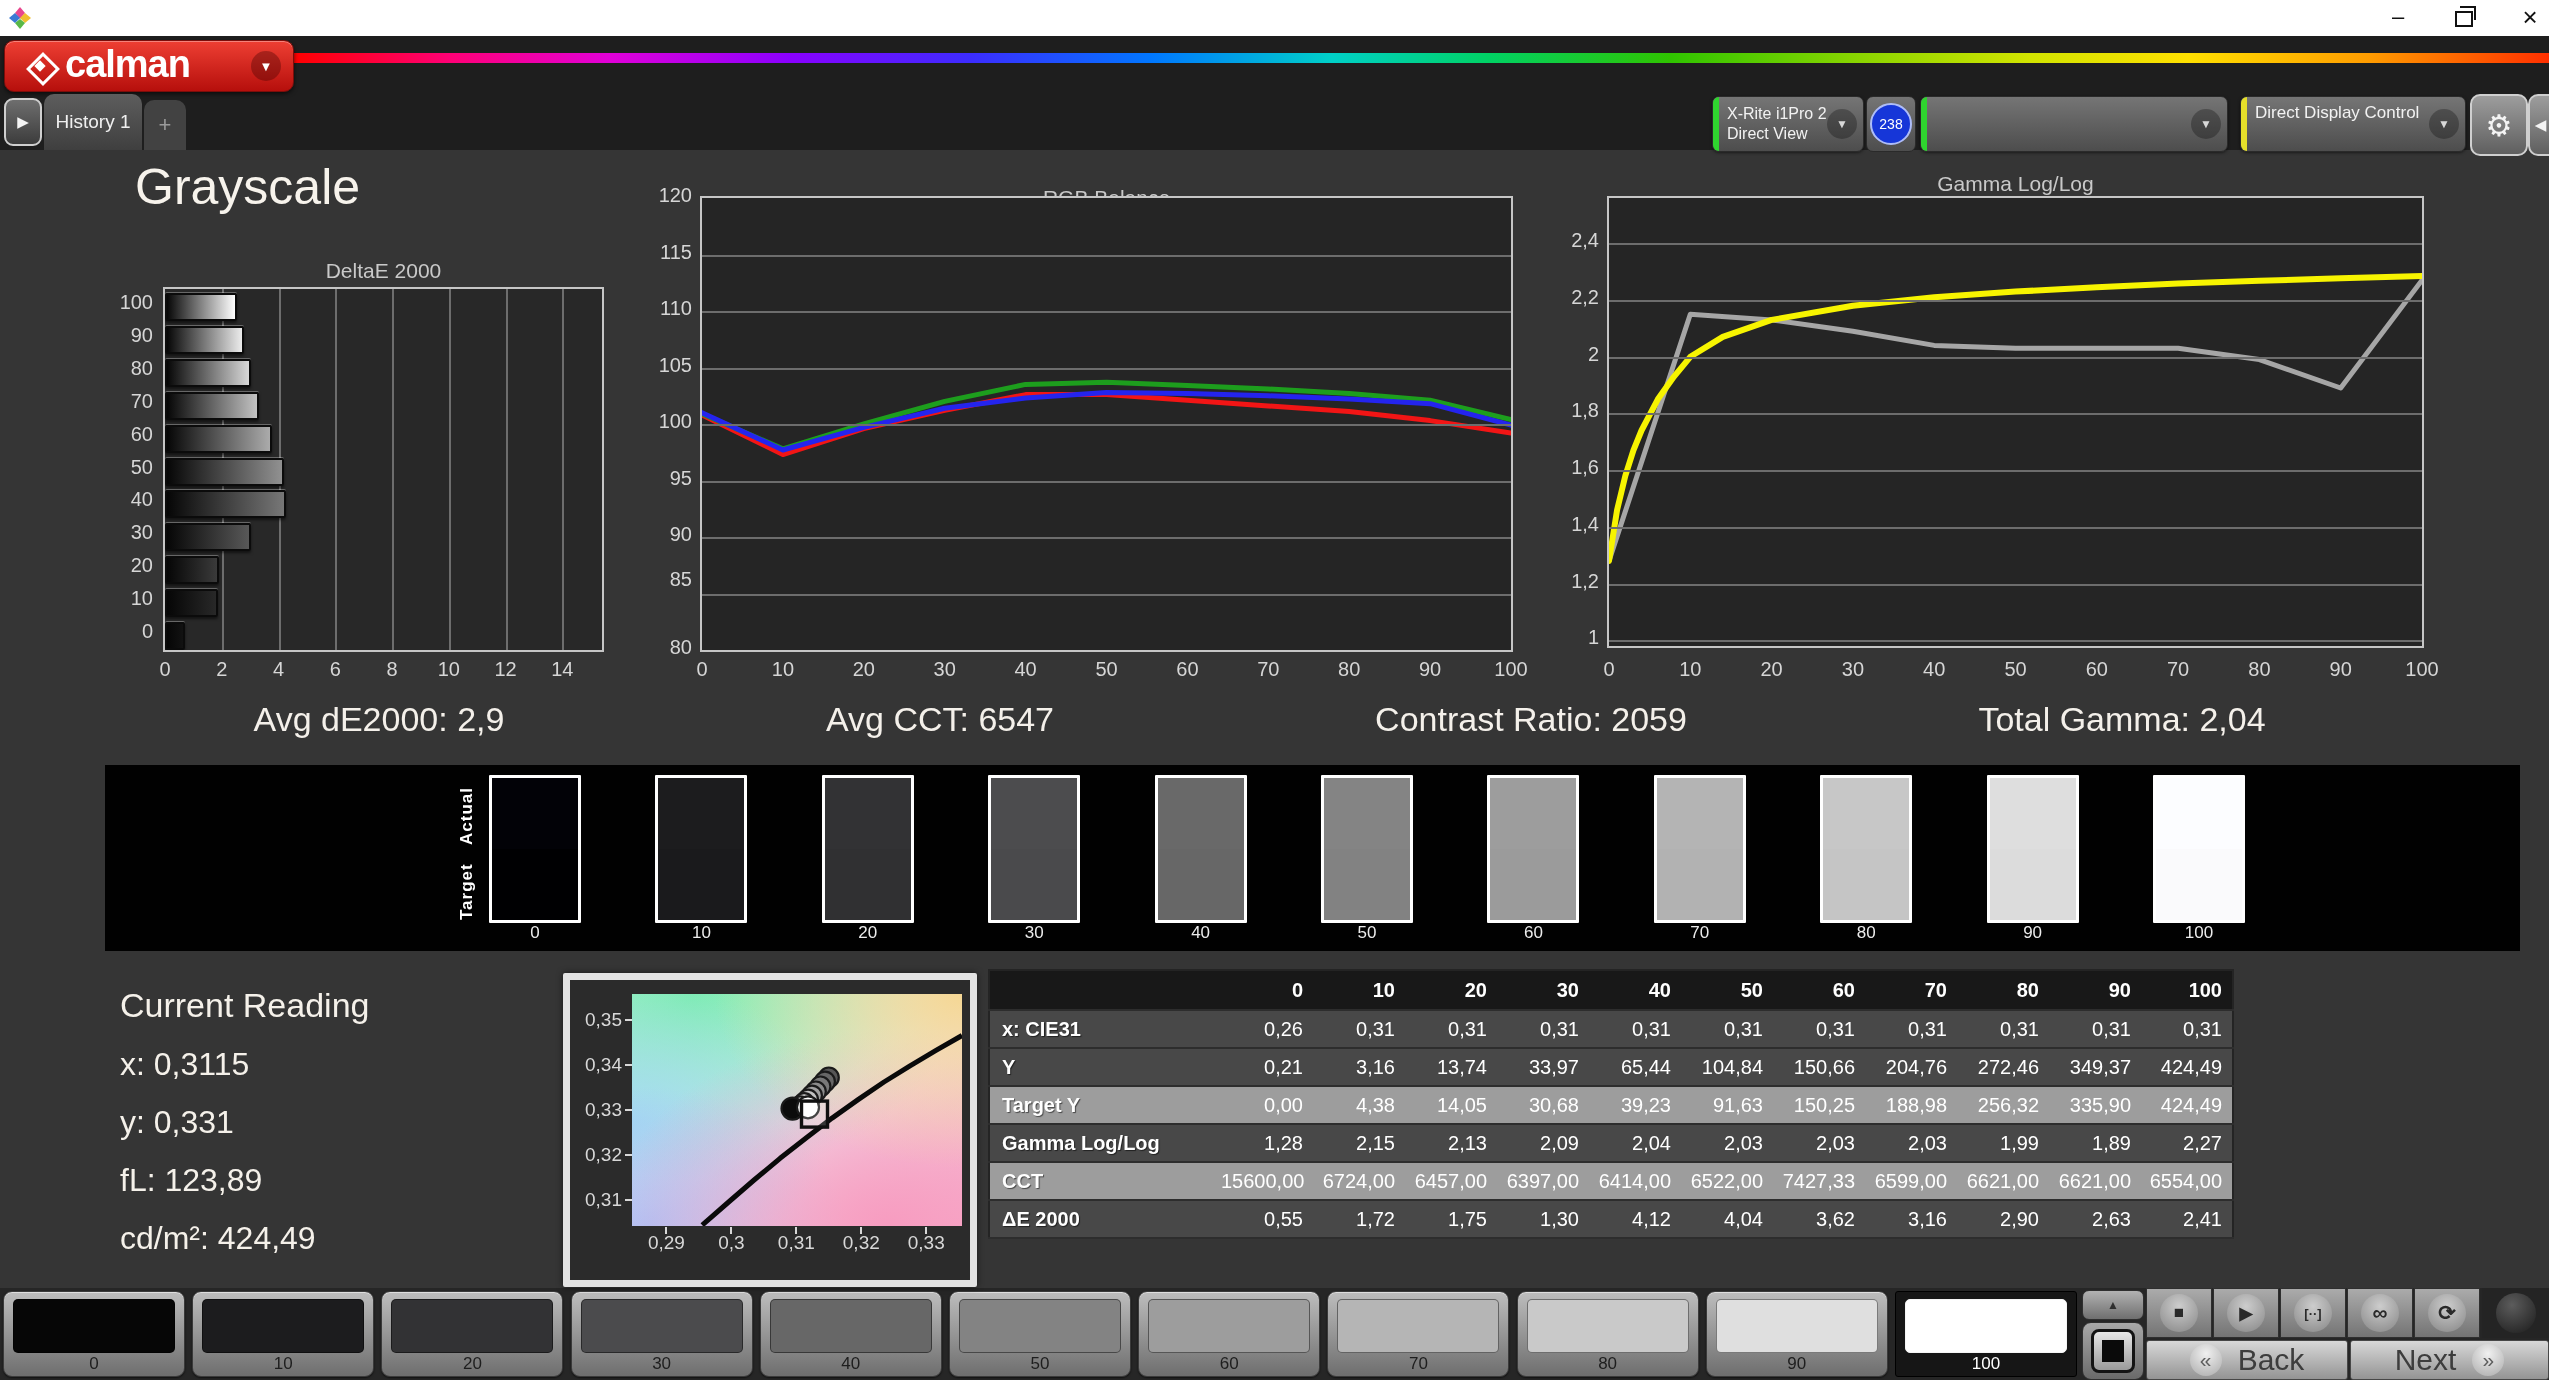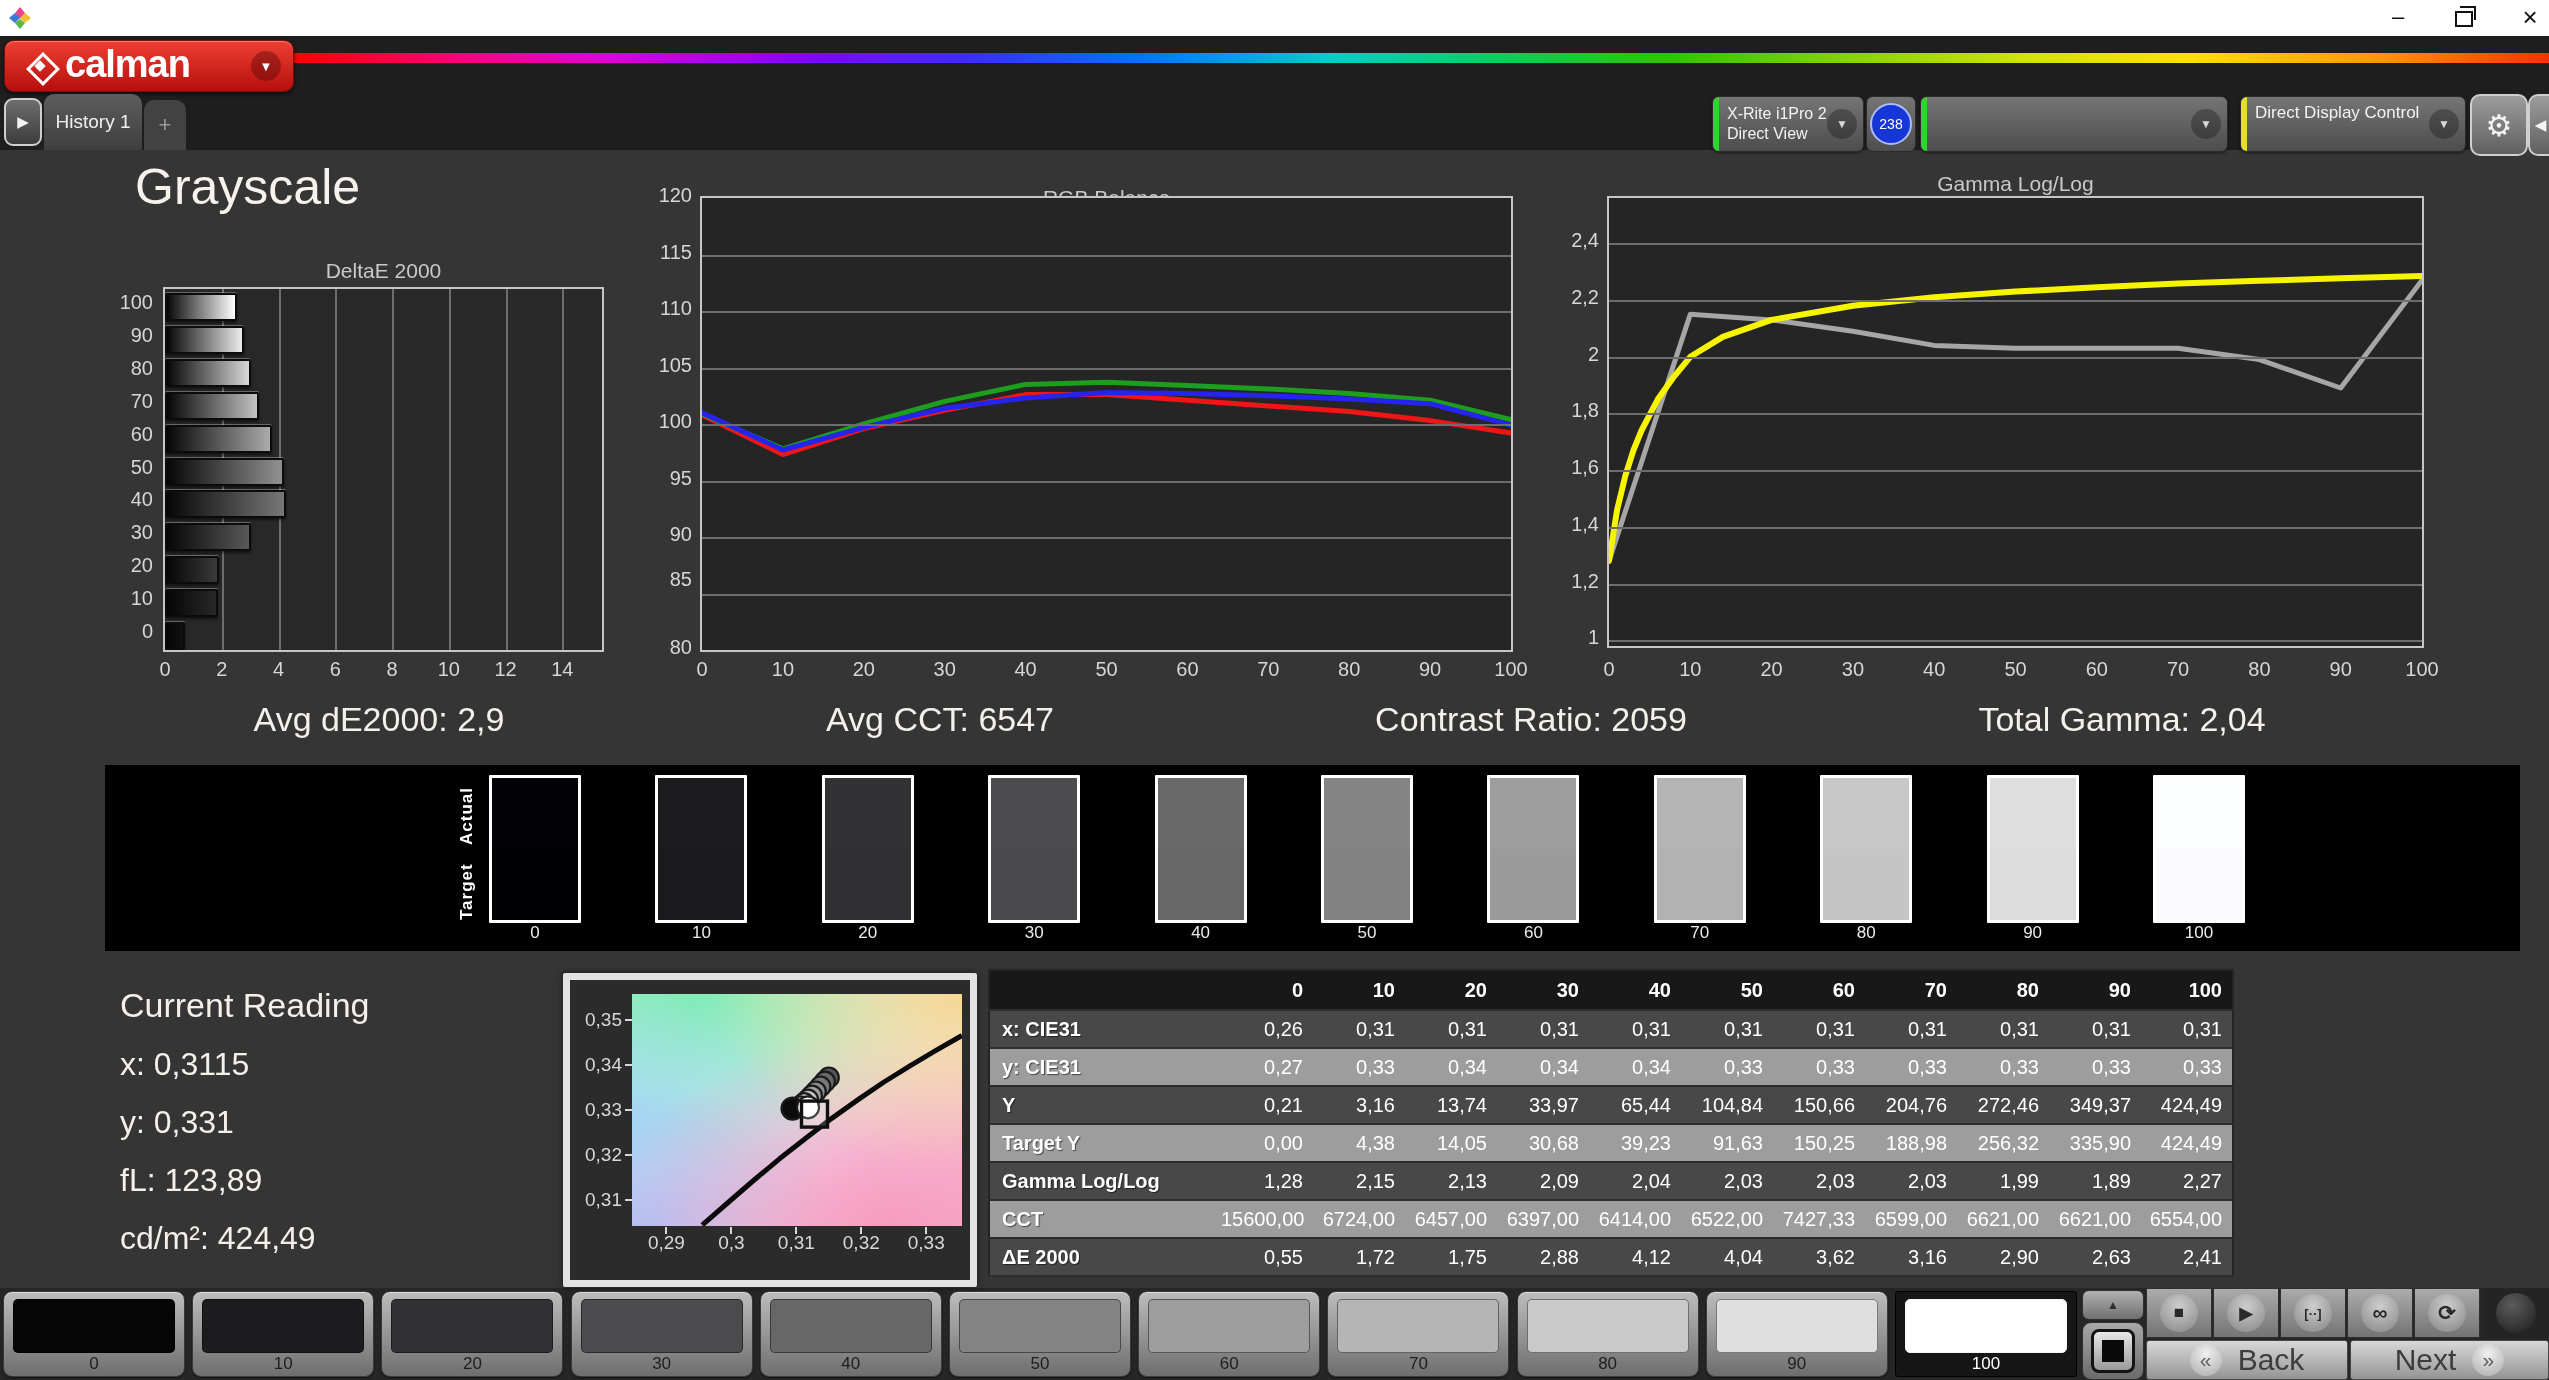--- a/index.html
+++ b/index.html
@@ -634,34 +634,20 @@
           <td>0,31</td>
           <td>0,31</td>
           <td>0,31</td>
           <td>0,31</td>
           <td>0,31</td>
           <td>0,31</td>
           <td>0,31</td>
           <td>0,31</td>
           <td>0,31</td>
           <td>0,31</td>
-        </tr>
-        <tr class="light">
-          <td class="rowlabel">y: CIE31</td>
-          <td>0,27</td>
-          <td>0,33</td>
-          <td>0,34</td>
-          <td>0,34</td>
-          <td>0,34</td>
-          <td>0,33</td>
-          <td>0,33</td>
-          <td>0,33</td>
-          <td>0,33</td>
-          <td>0,33</td>
-          <td>0,33</td>
         </tr>
         <tr class="dark">
           <td class="rowlabel">Y</td>
           <td>0,21</td>
           <td>3,16</td>
           <td>13,74</td>
           <td>33,97</td>
           <td>65,44</td>
           <td>104,84</td>
           <td>150,66</td>
@@ -710,21 +696,21 @@
           <td>6599,00</td>
           <td>6621,00</td>
           <td>6621,00</td>
           <td>6554,00</td>
         </tr>
         <tr class="dark">
           <td class="rowlabel">ΔE 2000</td>
           <td>0,55</td>
           <td>1,72</td>
           <td>1,75</td>
-          <td>2,88</td>
+          <td>1,30</td>
           <td>4,12</td>
           <td>4,04</td>
           <td>3,62</td>
           <td>3,16</td>
           <td>2,90</td>
           <td>2,63</td>
           <td>2,41</td>
         </tr>
       </tbody>
   </table>

